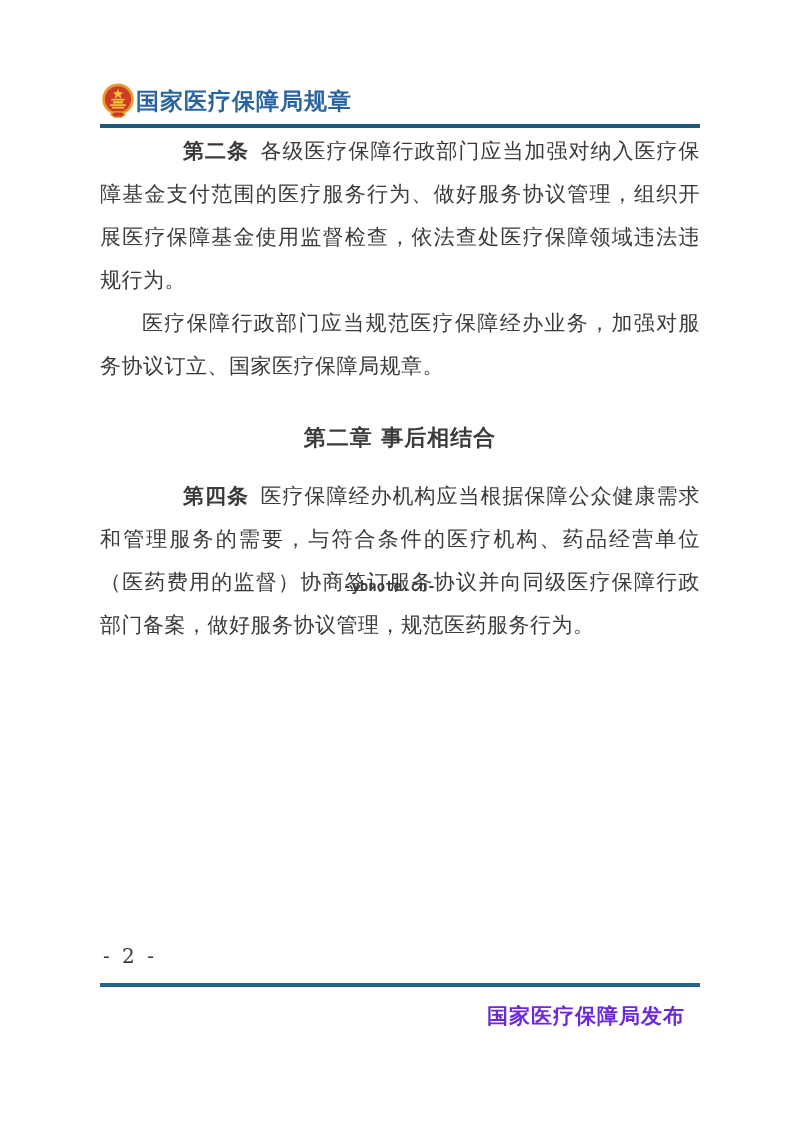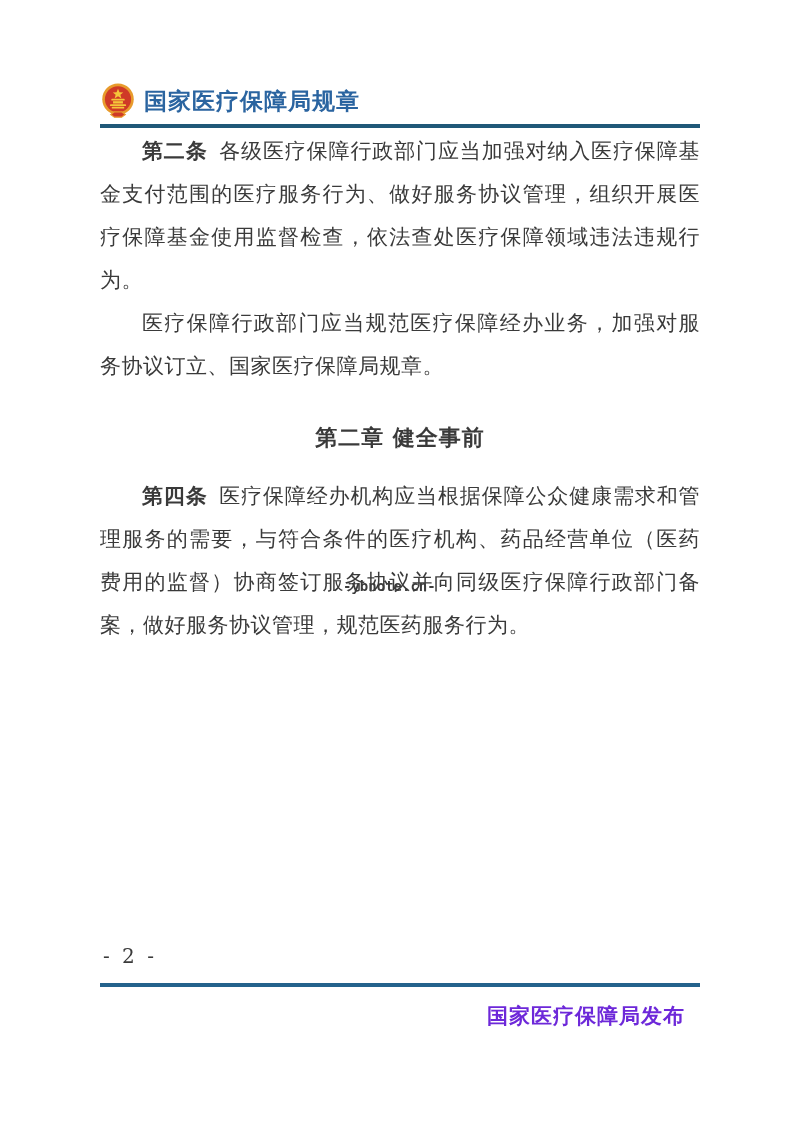--- a/index.html
+++ b/index.html
@@ -16,21 +16,20 @@
   
   .header {
     position: absolute;
     left: 100px;
     top: 82px;
     width: 600px;
   }
   .header-row {
     display: flex;
     align-items: center;
-    gap: 8px;
   }
   .emblem { width: 36px; height: 38px; flex: 0 0 auto; }
   .header-title {
     font-size: 23px;
     font-weight: bold;
     color: #2a64a0;
     letter-spacing: 1px;
     font-family: "DejaVu Serif", "Liberation Serif", serif;
   }
   .header-rule {
@@ -50,20 +49,21 @@
     font-size: 21px;
     line-height: 43px;
     text-indent: 2em;
     text-align: justify;
     letter-spacing: 0.5px;
   }
   .para .lead {
     font-family: "DejaVu Sans", "Liberation Sans", sans-serif;
     font-weight: bold;
     padding-right: 0.55em;
+    margin-left: 41px;
   }
   .chapter {
     margin: 28px 0 16px 0;
     font-size: 22px;
     line-height: 43px;
     font-weight: bold;
     text-align: center;
     color: #3a3a3a;
     font-family: "DejaVu Sans", "Liberation Sans", sans-serif;
     letter-spacing: 1px;
@@ -125,21 +125,21 @@
         <path d="M12 36 L16 33 L24 33 L28 36 L24 39 L16 39 Z" fill="#cf3a27" stroke="#e89b2c" stroke-width="1.4"></path>
       </svg>
       <span class="header-title">国家医疗保障局规章</span>
     </div>
     <div class="header-rule"></div>
   </div>
 
   <div class="content">
     <p class="para"><b class="lead">第二条</b><span>各级医疗保障行政部门应当加强对纳入医疗保障基金支付范围的医疗服务行为、做好服务协议管理，组织开展医疗保障基金使用监督检查，依法查处医疗保障领域违法违规行为。</span></p>
     <p class="para"><span>医疗保障行政部门应当规范医疗保障经办业务，加强对服务协议订立、国家医疗保障局规章。</span></p>
-    <h2 class="chapter">第二章  健全事前</h2>
+    <h2 class="chapter">第二章  事后相结合</h2>
     <p class="para"><b class="lead">第四条</b><span>医疗保障经办机构应当根据保障公众健康需求和管理服务的需要，与符合条件的医疗机构、药品经营单位（医药费用的监督）协商签订服务协议并向同级医疗保障行政部门备案，做好服务协议管理，规范医药服务行为。</span></p>
   </div>
 
   <div class="watermark">-ybnote.cn-</div>
 
   <div class="page-number">- 2 -</div>
   <div class="footer-rule"></div>
   <div class="publisher">国家医疗保障局发布</div>
 
 </div>

